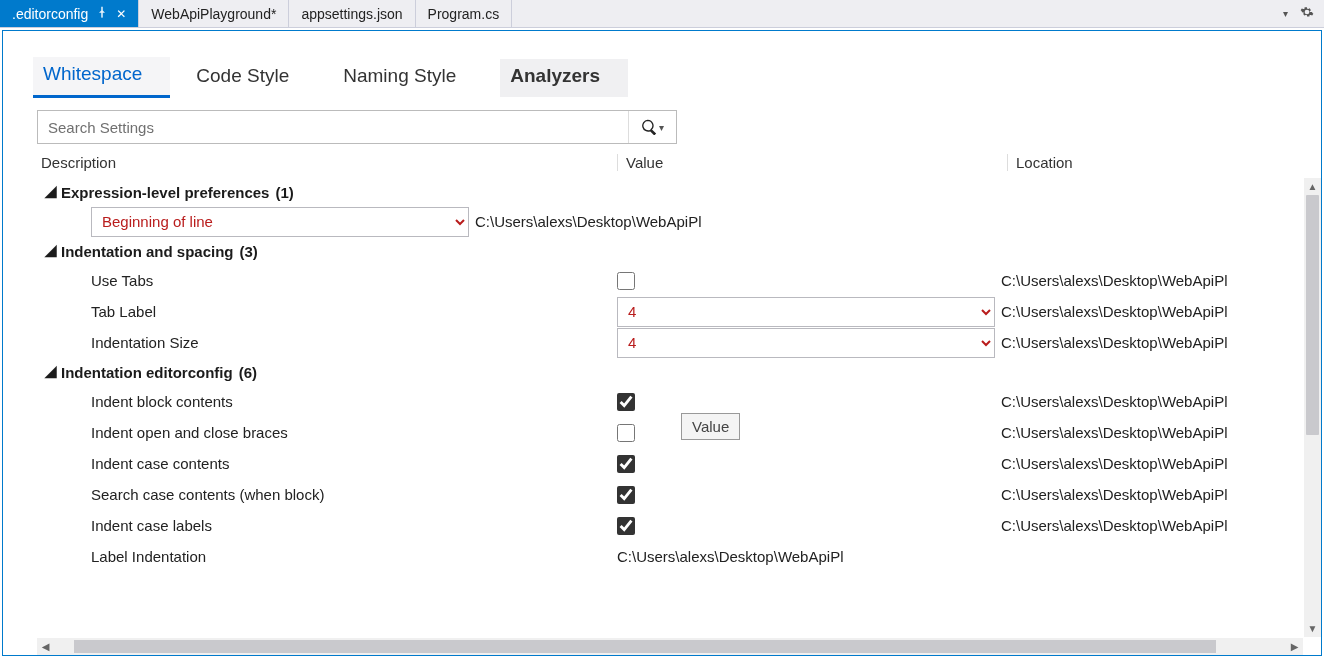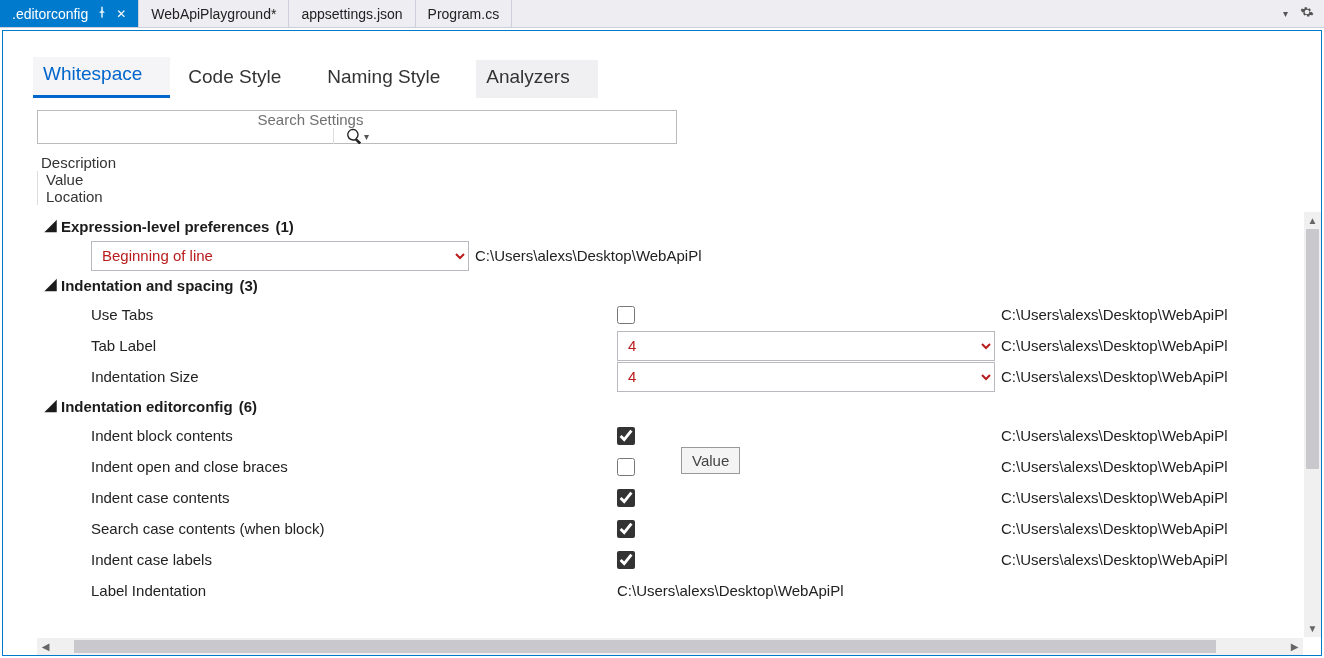--- a/index.html
+++ b/index.html
@@ -14,35 +14,35 @@
   .doc-tab .close-x { font-family: Arial; font-size: 12px; }
   .doc-tab.active .close-x, .doc-tab.active .pin { color: #fff; }
   .tabstrip-spacer { flex: 1; }
   .tabstrip-actions { display: flex; align-items: center; gap: 12px; padding-right: 10px; color: #555; }
   .tabstrip-actions .ico { cursor: pointer; }
 
   
   .frame { flex: 1; border: 1px solid #007acc; margin: 2px 2px 2px 2px; display: flex; flex-direction: column; overflow: hidden; background: #fff; }
 
   
-  .inner-tabs { display: flex; align-items: flex-end; padding: 26px 0 0 30px; gap: 8px; }
+  .inner-tabs { display: flex; align-items: center; padding: 26px 0 0 30px; gap: 16px; }
   .inner-tab { padding: 6px 28px 10px 10px; font-size: 19px; color: #333; cursor: pointer; }
   .inner-tab.active { color: #0066cc; border-bottom: 3px solid #0066cc; background: #f5f5f7; }
-  .inner-tab.bg { background: #f0f0f2; }
+  .inner-tab.bg { background: #f0f0f2; font-weight: bold; }
 
   
   .search-wrap { padding: 12px 0 4px 34px; }
-  .search { width: 640px; height: 34px; border: 1px solid #bbb; display: flex; align-items: center; background: #fff; flex-direction: column; }
+  .search { width: 640px; height: 34px; border: 1px solid #bbb; display: flex; align-items: center; background: #fff; }
   .search input { flex: 1; border: none; outline: none; height: 100%; padding: 0 10px; font-size: 15px; color: #666; }
   .search input::placeholder { color: #707070; }
   .search .srch-btn { width: 48px; height: 100%; display: flex; align-items: center; justify-content: center; border-left: 1px solid #ddd; cursor: pointer; gap: 2px; color: #222; }
   .search .srch-btn svg { width: 16px; height: 16px; }
 
   
-  .colhdr { display: flex; padding: 6px 20px 6px 34px; border-bottom: 1px solid transparent; color: #333; font-size: 15px; flex-direction: column; }
+  .colhdr { display: flex; padding: 6px 20px 6px 34px; border-bottom: 1px solid transparent; color: #333; font-size: 15px; }
   .col-desc-h { width: 580px; padding-left: 4px; }
   .col-val-h  { width: 390px; border-left: 1px solid #ddd; padding-left: 8px; }
   .col-loc-h  { flex: 1; border-left: 1px solid #ddd; padding-left: 8px; }
 
   
   .grid-wrap { flex: 1; overflow: hidden; position: relative; }
   .grid { position: absolute; inset: 0 18px 18px 0; overflow: hidden; }
   .group { display: flex; align-items: center; gap: 6px; padding: 5px 0 5px 42px; font-weight: 600; font-size: 15px; }
   .group .tw { width: 10px; display: inline-block; transform: translateY(-1px); }
   .row { display: flex; align-items: center; min-height: 31px; padding-left: 88px; }

